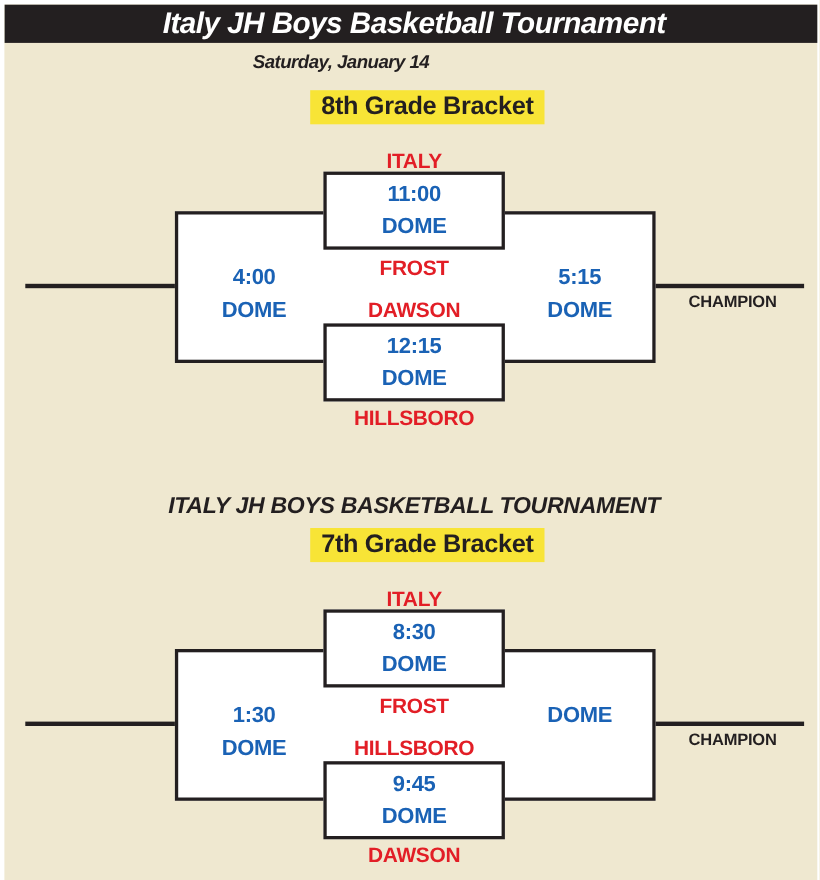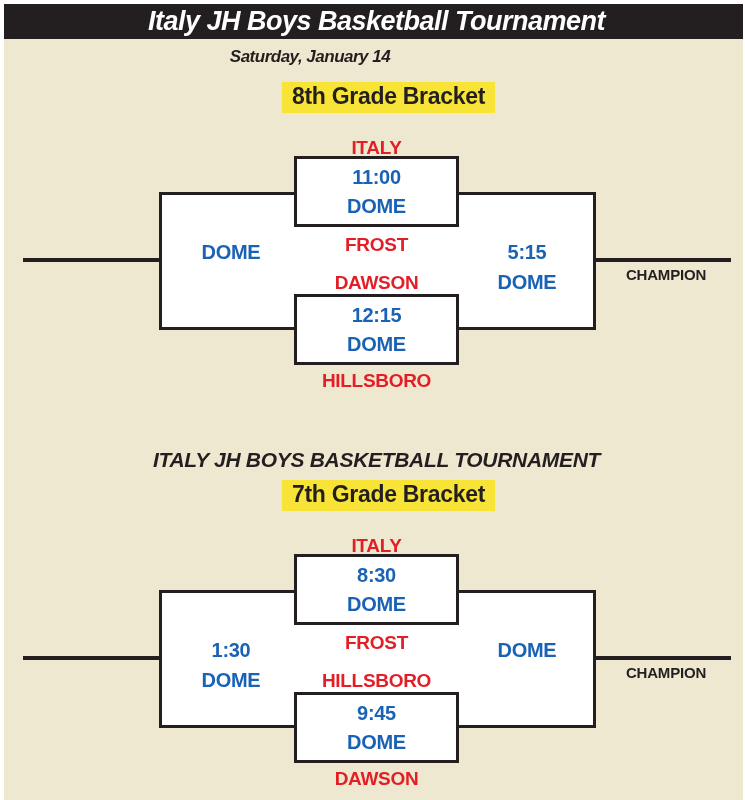--- a/index.html
+++ b/index.html
@@ -103,20 +103,21 @@
     <div class="team below-top">FROST</div>
 
     <div class="team above-bottom">DAWSON</div>
     <div class="game-box bottom">
       <div class="game-time">12:15</div>
       <div class="game-venue">DOME</div>
     </div>
     <div class="team below-bottom">HILLSBORO</div>
 
     <div class="side-game left">
+      <div class="tm">4:00</div>
       <div class="vn">DOME</div>
     </div>
     <div class="side-game right">
       <div class="tm">5:15</div>
       <div class="vn">DOME</div>
     </div>
 
     <div class="champion">CHAMPION</div>
   </div>
 

